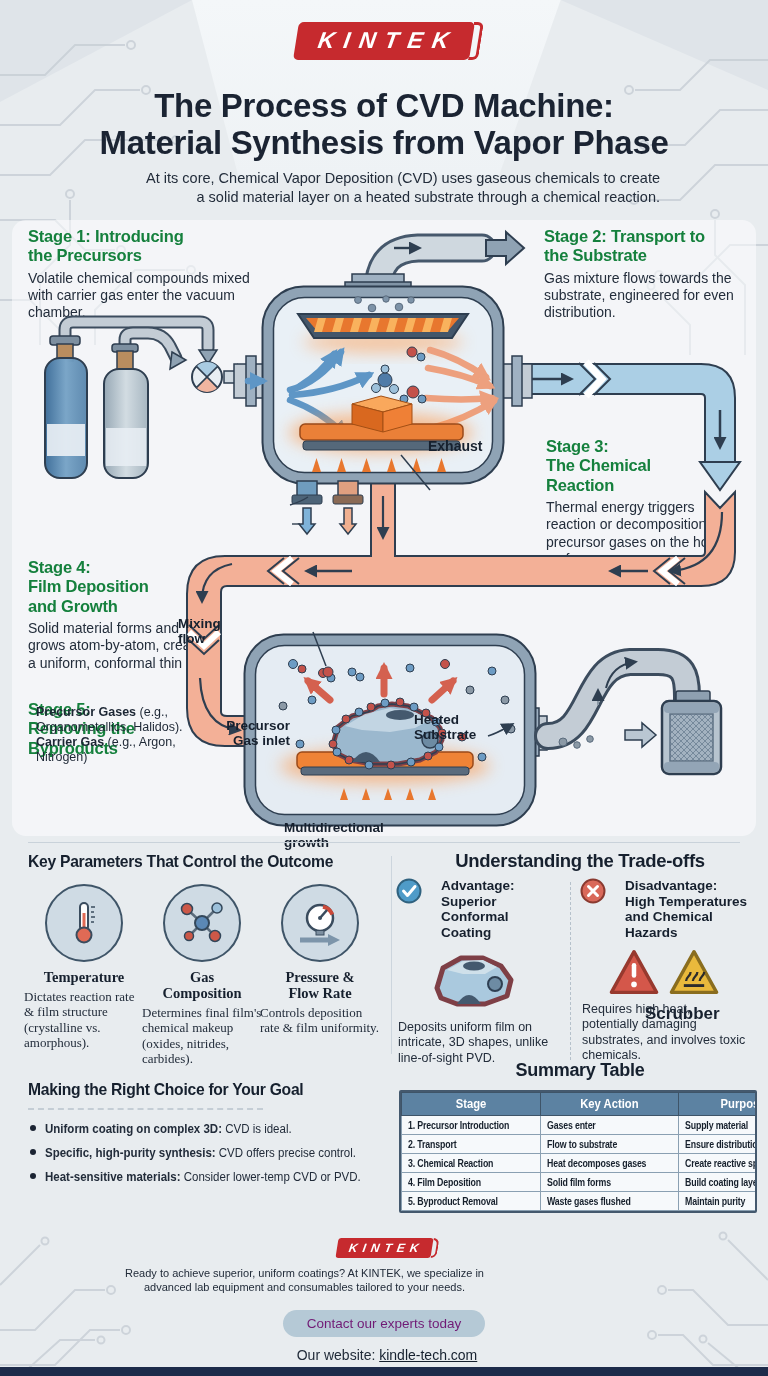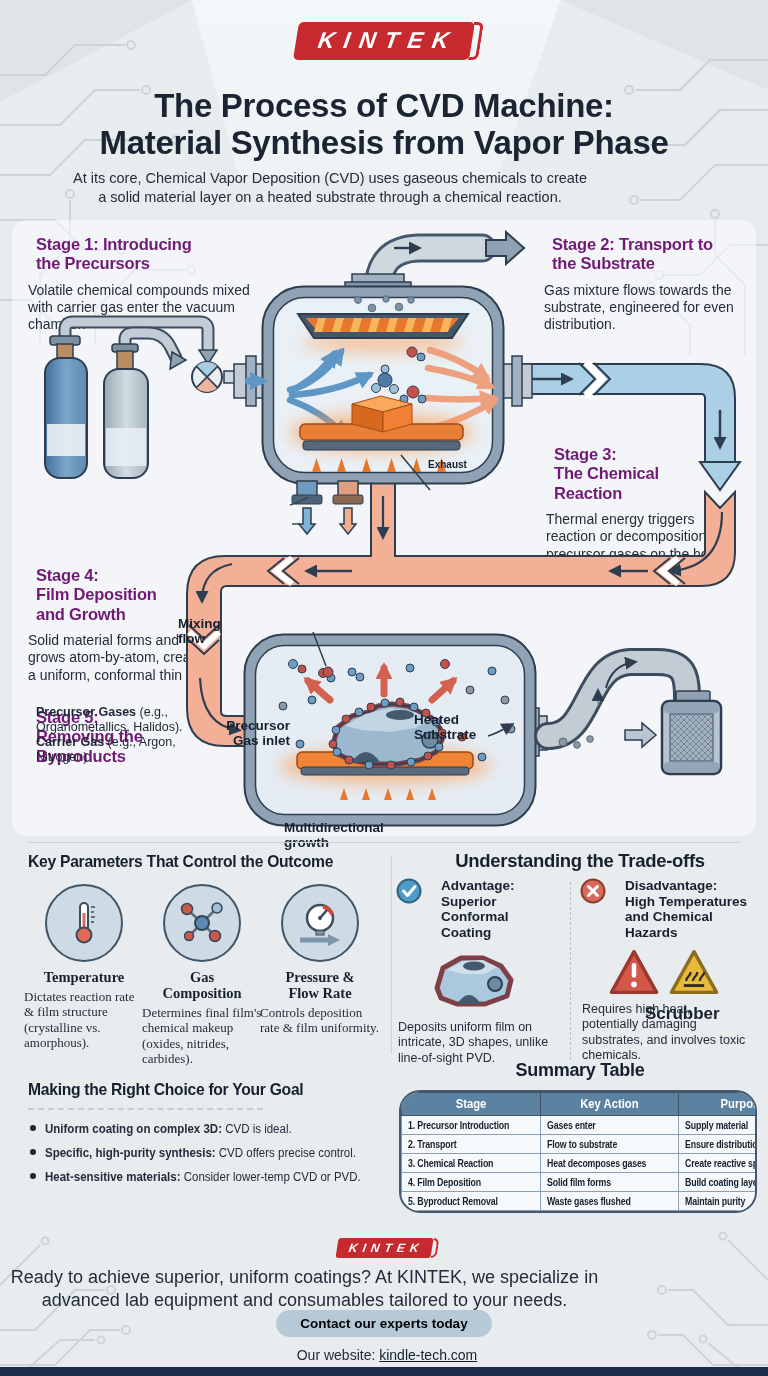--- a/index.html
+++ b/index.html
@@ -21,24 +21,24 @@
   .logo-wrap{top:22px;left:0;width:768px;text-align:center;}
   .logo-badge{position:relative;display:inline-block;background:#c62a2e;color:#fff;
       font-weight:700;font-style:italic;letter-spacing:9px;font-size:23px;
       padding:5px 14px 6px 22px;border-radius:5px;transform:skewX(-9deg);}
   .logo-badge::after{content:"";position:absolute;top:0;bottom:0;right:-9px;width:7px;
       border:3px solid #c62a2e;border-left:none;border-radius:0 6px 6px 0;}
   .tagline{top:63px;left:0;width:768px;text-align:center;color:#c62a2e;font-weight:700;
       font-style:italic;font-size:15px;letter-spacing:1.5px;}
   .main-title{top:88px;left:0;width:768px;text-align:center;font-size:33px;line-height:1.12;
       font-weight:800;color:#1b2433;letter-spacing:-0.3px;}
-  .subtitle{top:169px;left:0;width:660px;text-align:center;font-size:14.5px;line-height:1.3;font-weight:500;}
+  .subtitle{top:169px;left:0;width:660px;text-align:right;font-size:14.5px;line-height:1.3;font-weight:500;}
 
   
-  .stage h3{margin:8px;font-size:16.5px;line-height:1.18;font-weight:800;color:#701a75;letter-spacing:-0.2px;}
+  .stage h3{margin:0;font-size:16.5px;line-height:1.18;font-weight:800;color:#15803d;letter-spacing:-0.2px;}
   .stage p{margin:4px 0 0 0;font-size:14px;line-height:1.22;color:#232d3b;}
   .dlabel{font-weight:700;font-size:13.5px;line-height:1.12;color:#16202e;}
   .cap{font-size:12.5px;line-height:1.2;color:#1c2634;}
   .cap b{font-weight:700;}
 
   
   .h2-left{font-size:16.5px;font-weight:800;color:#16202e;letter-spacing:-0.3px;
            transform:scaleX(.95);transform-origin:0 50%;white-space:nowrap;}
   .h2-right{font-size:18.5px;font-weight:800;color:#16202e;letter-spacing:-0.3px;text-align:center;}
   .divider-h{left:28px;top:842px;width:712px;height:0;border-top:1px solid #c9d2da;}
@@ -54,33 +54,33 @@
   .to-head{display:flex;gap:19px;align-items:flex-start;}
   .to-title{font-size:13.5px;font-weight:800;line-height:1.15;color:#16202e;}
   .to-desc{font-size:12.5px;line-height:1.22;color:#232d3b;margin-top:6px;margin-left:2px;}
   .badge-circle{flex:0 0 auto;}
 
   .bullet-row{display:flex;align-items:baseline;margin-bottom:10px;}
   .bullet-dot{width:6px;height:6px;border-radius:50%;background:#1b2433;margin-right:9px;flex:0 0 auto;position:relative;top:-2px;}
   .bullet-text{font-size:12.5px;white-space:nowrap;transform:scaleX(.92);transform-origin:0 50%;}
   .bullet-text b{font-weight:800;}
 
-  .table-wrap{left:399px;top:1090px;width:358px;border:2px solid #44596e;border-radius:21px;
+  .table-wrap{left:399px;top:1090px;width:358px;border:2px solid #44596e;border-radius:2px;
               overflow:hidden;background:#f6f9fb;}
   table.summary{width:100%;border-collapse:collapse;}
   table.summary th{background:#5c82a2;color:#fff;font-size:12.5px;font-weight:700;padding:4px 4px;
                    border:1.5px solid #3e5468;text-align:center;}
   table.summary td{font-size:11px;font-weight:700;color:#16202c;padding:3px 6px;border:1.5px solid #8aa0b2;}
   .cond{display:inline-block;transform:scaleX(.8);transform-origin:0 50%;white-space:nowrap;letter-spacing:-0.2px;}
   .condc{display:inline-block;transform:scaleX(.9);transform-origin:50% 50%;white-space:nowrap;}
 
   
-  .footer-msg{top:1266px;left:0;width:609px;text-align:center;font-size:18px;line-height:1.3;font-weight:500;}
+  .footer-msg{top:1266px;left:0;width:609px;text-align:center;font-size:11px;line-height:1.3;font-weight:500;}
   .cta-pill{top:1310px;left:0;width:768px;text-align:center;}
-  .cta-pill span{display:inline-block;background:#b5c9d6;color:#000000;font-weight:700;font-size:13.5px;
+  .cta-pill span{display:inline-block;background:#b5c9d6;color:#701a75;font-weight:400;font-size:13.5px;
                  padding:6px 24px;border-radius:16px;cursor:pointer;}
   .website{top:1347px;left:0;width:768px;text-align:center;font-size:14px;padding-left:6px;}
   .website a{color:#15202e;text-decoration:underline;cursor:pointer;}
   .bottom-bar{left:0;bottom:0;width:768px;height:9px;background:#1d2b4a;}
   .flogo{top:1238px;left:0;width:768px;text-align:center;}
   .flogo .logo-badge{font-size:12px;letter-spacing:5px;padding:3px 8px 3px 12px;border-radius:3px;}
   .flogo .logo-badge::after{right:-6px;width:4px;border-width:2px;}
   .circuit{opacity:.8;}
 </style>
 </head>
@@ -468,21 +468,21 @@
       <path d="M598 705 L598 692" stroke="#8b99a6" stroke-width="2" fill="none" marker-end="url(#mDark)"></path>
       <polygon points="625,730 642,730 642,723 656,735 642,747 642,740 625,740" fill="#b9c6d2" stroke="#2e3e50" stroke-width="1.5"></polygon>
       <rect x="676" y="691" width="34" height="12" rx="2" fill="#8ea0b1" stroke="#2e3e50" stroke-width="1.5"></rect>
       <rect x="662" y="701" width="59" height="73" rx="7" fill="#b7c4cf" stroke="#2e3e50" stroke-width="2.5"></rect>
       <rect x="664" y="703" width="55" height="10" rx="4" fill="#93a5b6"></rect>
       <rect x="664" y="762" width="55" height="10" rx="4" fill="#93a5b6"></rect>
       <rect x="670" y="714" width="43" height="47" fill="url(#mesh)" stroke="#5f7285" stroke-width="1.5"></rect>
     </g>
   </svg>
 
-  <div class="abs dlabel" style="left:428px;top:459px;font-size:10px">Exhaust</div>
+  <div class="abs dlabel" style="left:428px;top:439px;font-size:14px">Exhaust</div>
   <div class="abs dlabel pre center" style="left:178px;top:616px;width:64px">Mixing
 flow</div>
   <div class="abs cap" style="left:36px;top:705px;width:168px">
     <b>Precursor Gases</b><span> (e.g., Organometallics, Halidos). </span><b>Carrier Gas</b><span> (e.g., Argon, Nitrogen)</span>
   </div>
   <div class="abs dlabel pre" style="left:212px;top:718px;width:78px;text-align:right">Precursor
 Gas inlet</div>
   <div class="abs dlabel pre" style="left:414px;top:712px;width:92px">Heated
 Substrate</div>
   <div class="abs dlabel pre" style="left:284px;top:820px;width:130px">Multidirectional

